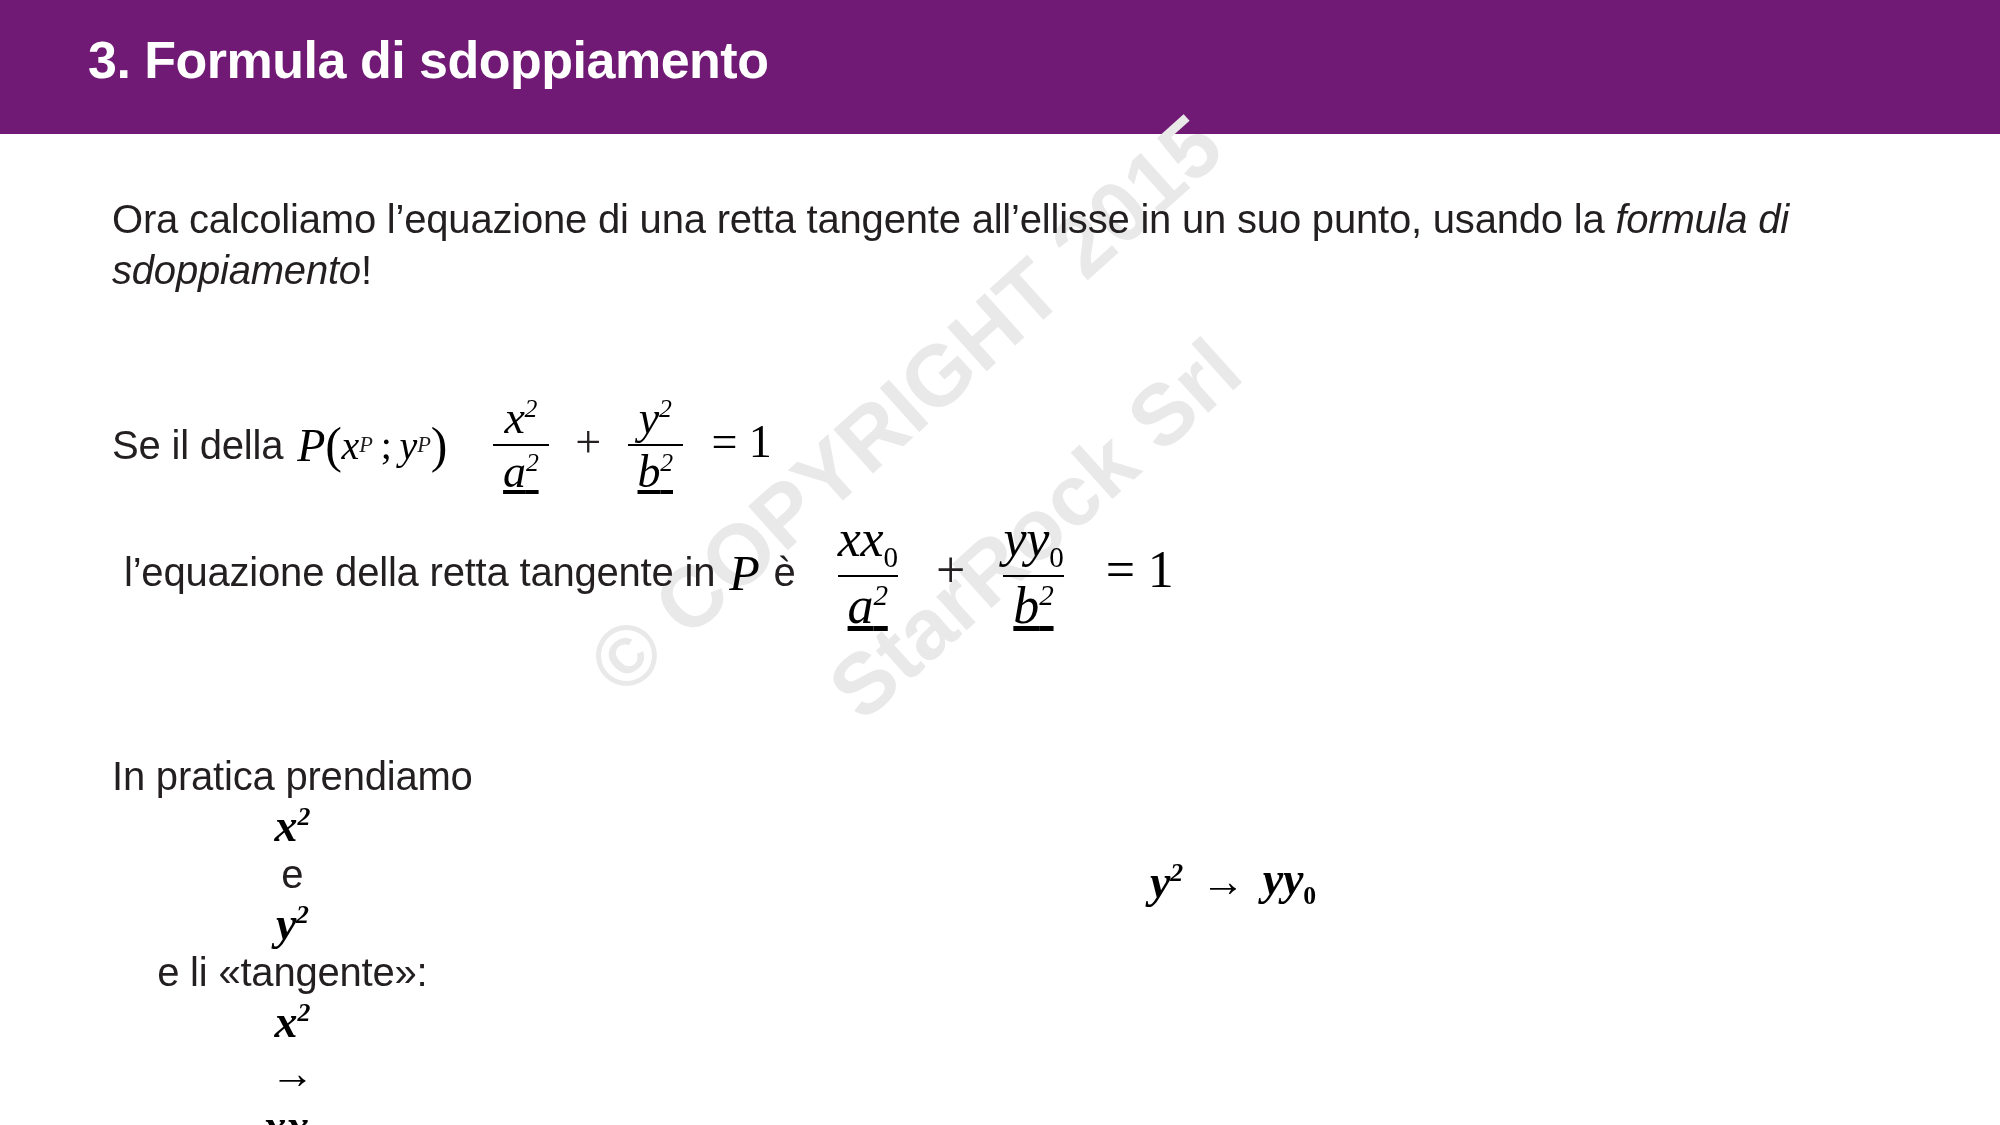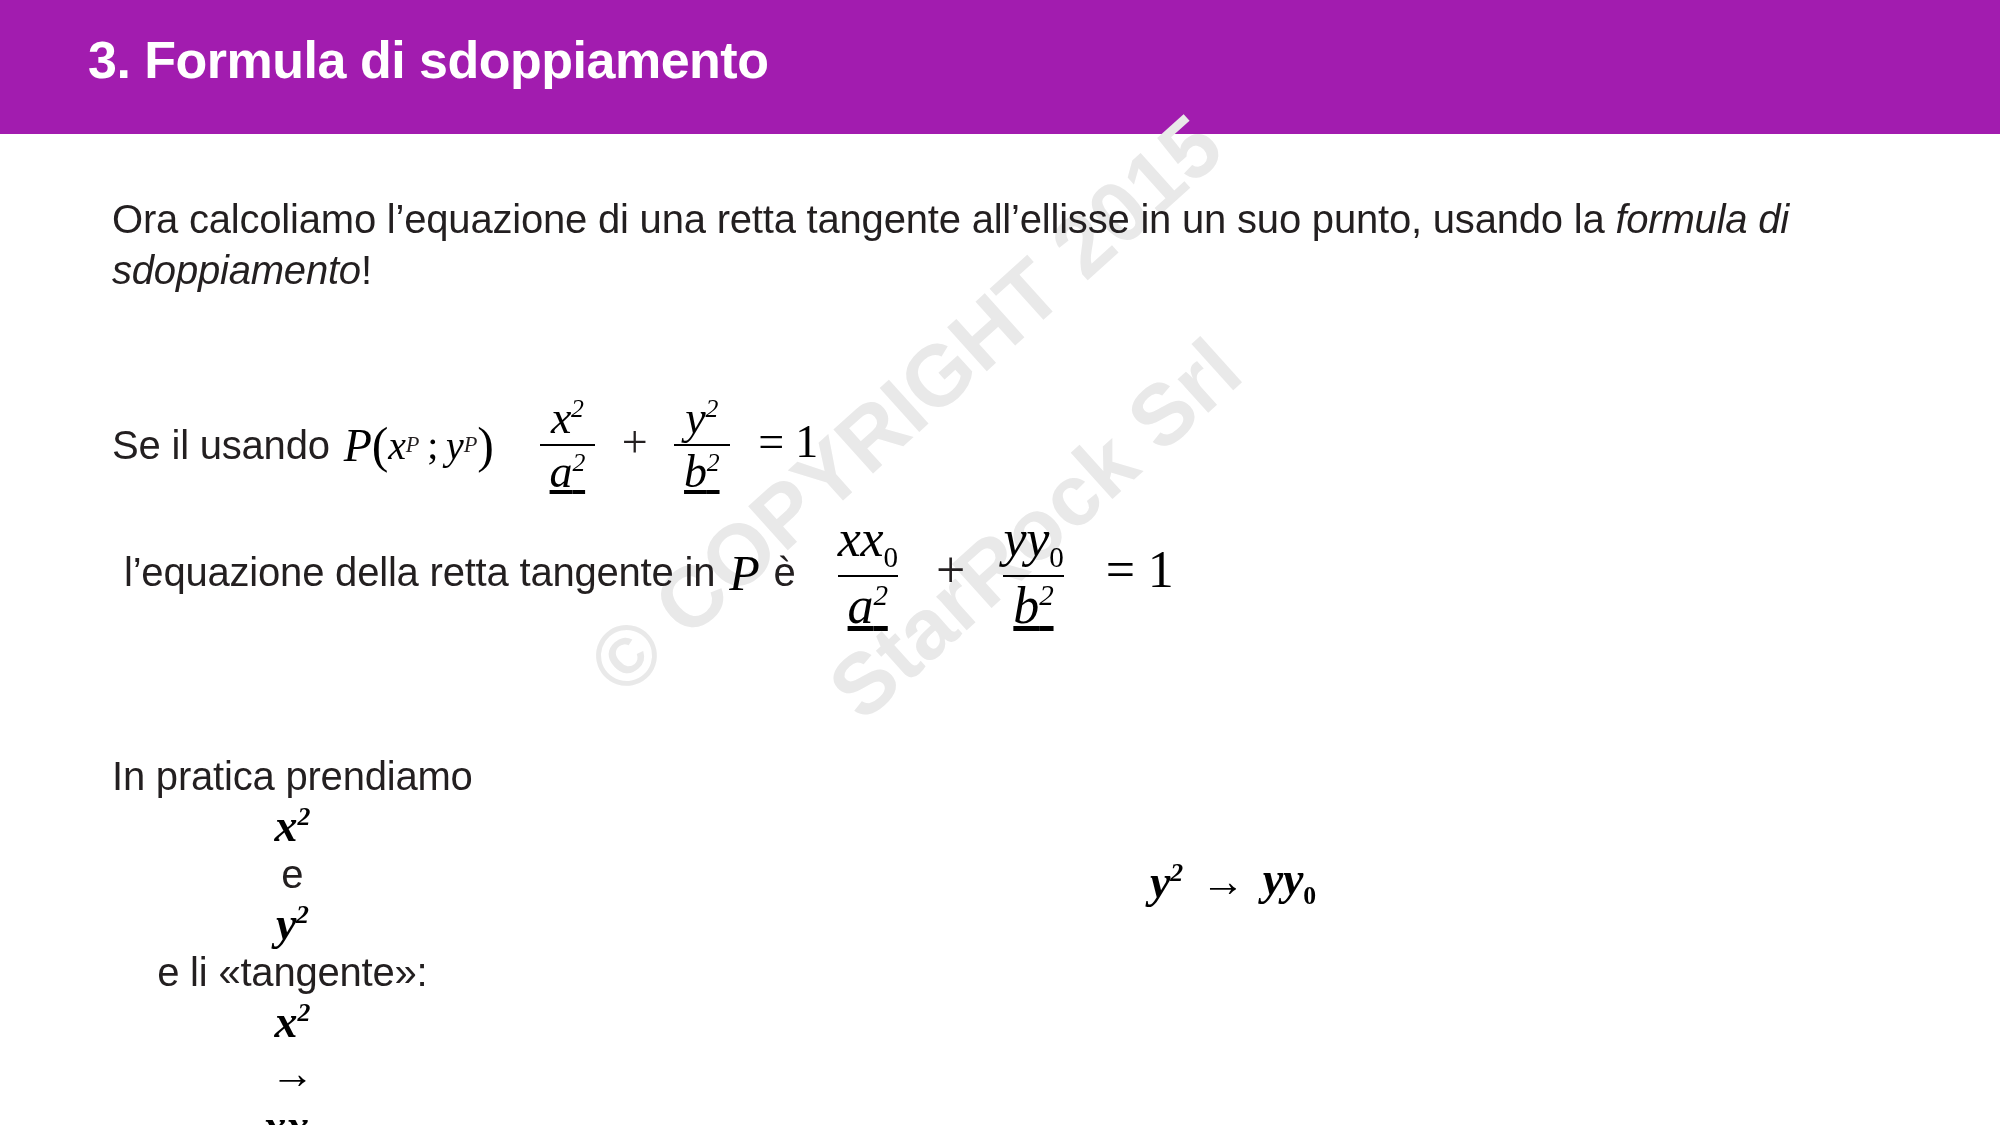--- a/index.html
+++ b/index.html
@@ -15,21 +15,21 @@
     position: relative;
   }
 
   
   .header-band {
     position: absolute;
     left: 0;
     top: 0;
     width: 2000px;
     height: 134px;
-    background: #a21caf;
+    background: #701a75;
   }
   .header-title {
     position: absolute;
     left: 88px;
     top: 30px;
     font-size: 52px;
     font-weight: bold;
     color: #ffffff;
     letter-spacing: -0.5px;
     white-space: nowrap;
@@ -198,21 +198,21 @@
   <div class="wm-line wm-2">StarRock Srl</div>
 </div>
 
 <div class="content">
 
   <div class="para p-intro">
     <span>Ora calcoliamo l’equazione di una retta tangente all’ellisse in un suo punto, usando la </span><em>formula di sdoppiamento</em><span>!</span>
   </div>
 
   <div class="row r-se">
-    <span>Se il usando</span>
+    <span>Se il della</span>
     <span class="spacer-sm"></span>
     <span class="math big-math">P</span>
     <span class="paren math-up">(</span>
     <span class="math">x</span>
       <sub class="sb">P</sub>
     <span class="math-up" style="margin:0 8px;">;</span>
     <span class="math">y</span>
       <sub class="sb">P</sub>
     <span class="paren math-up">)</span>
     <span class="spacer-sm"></span>

